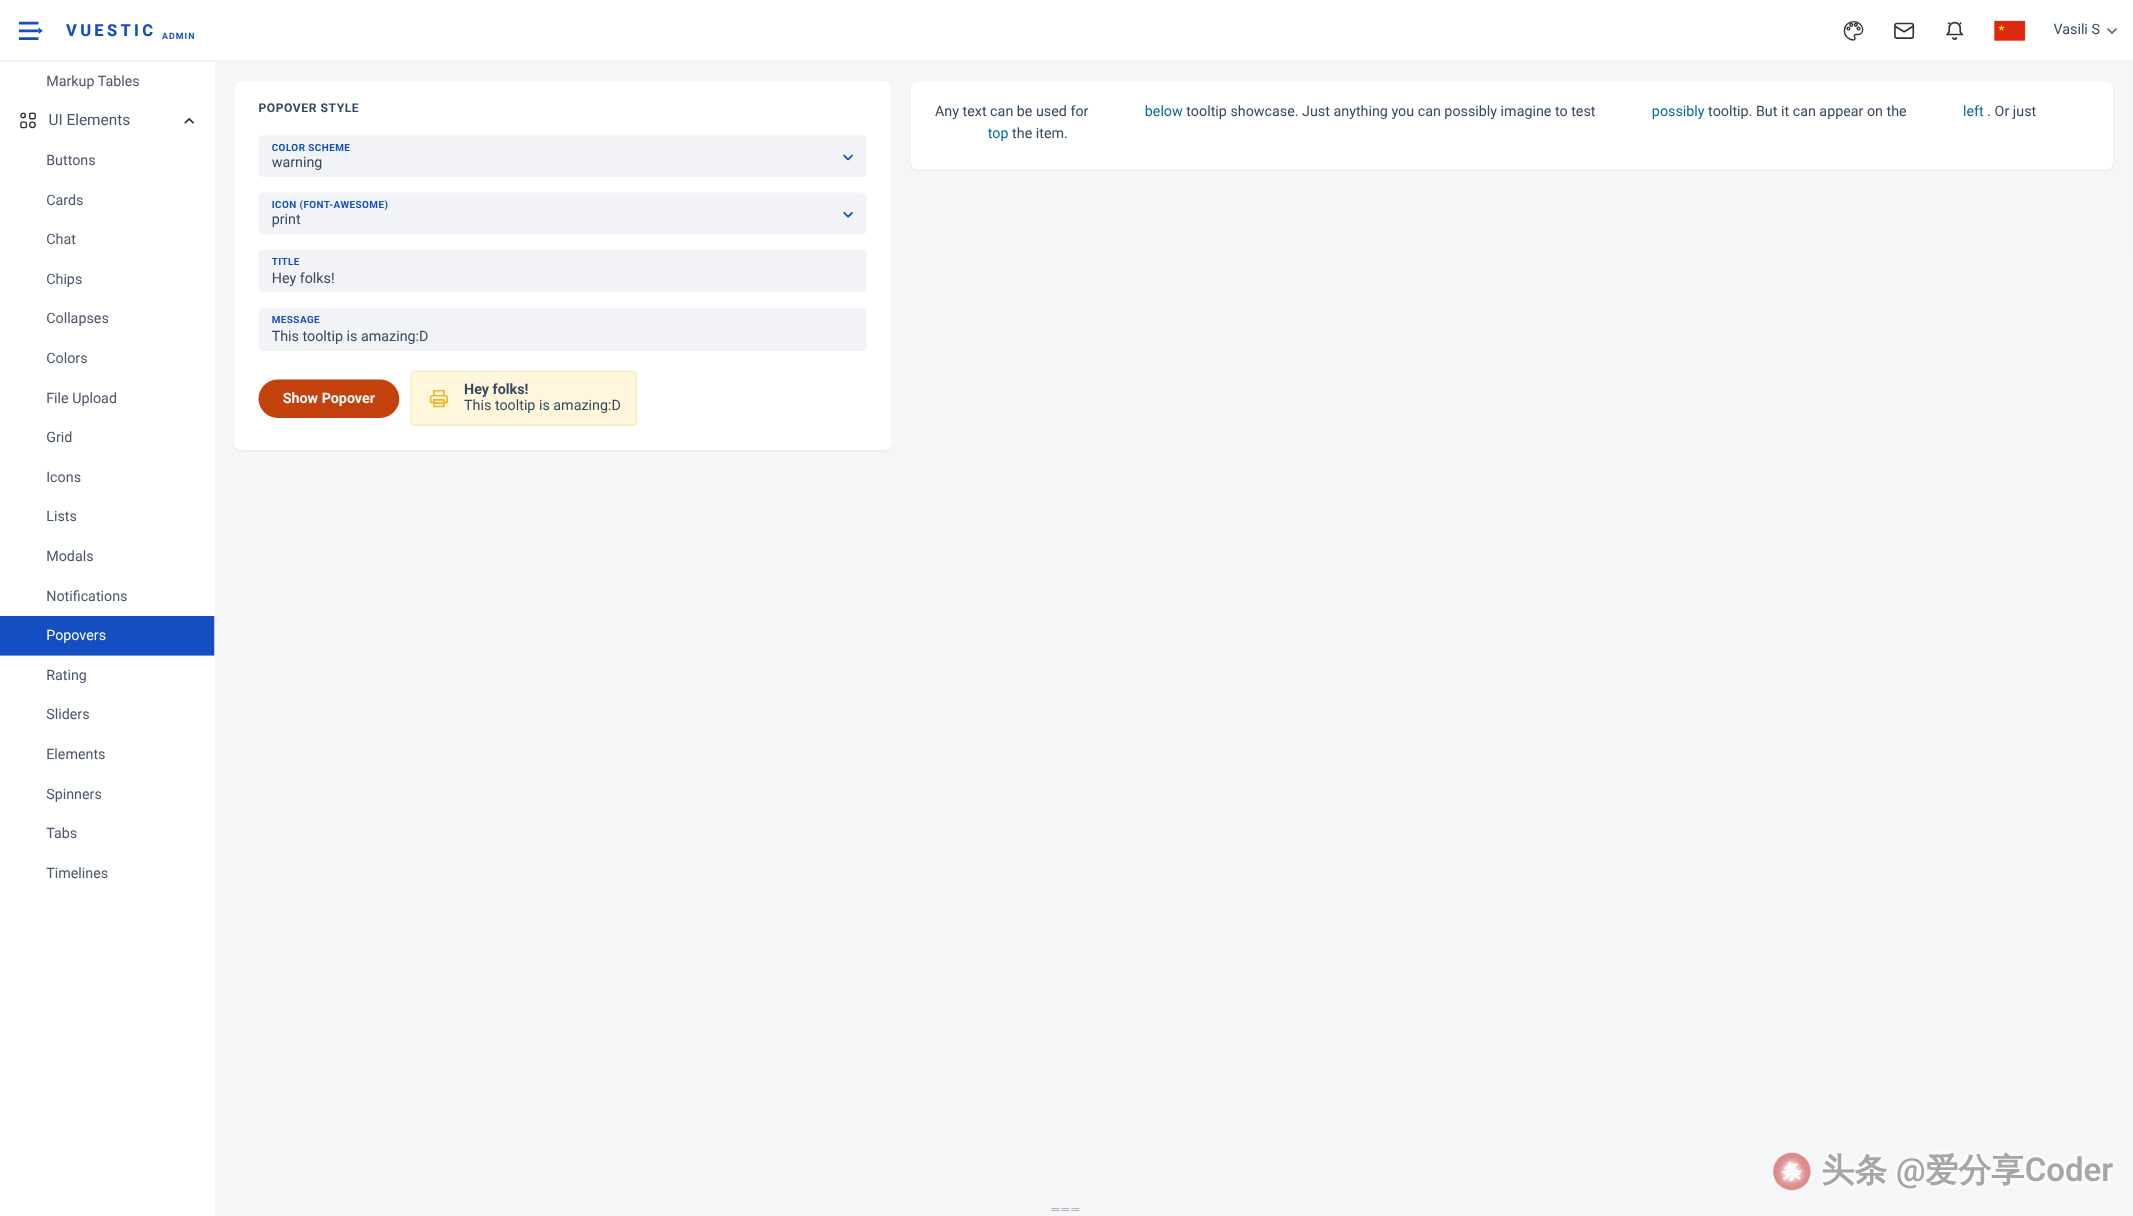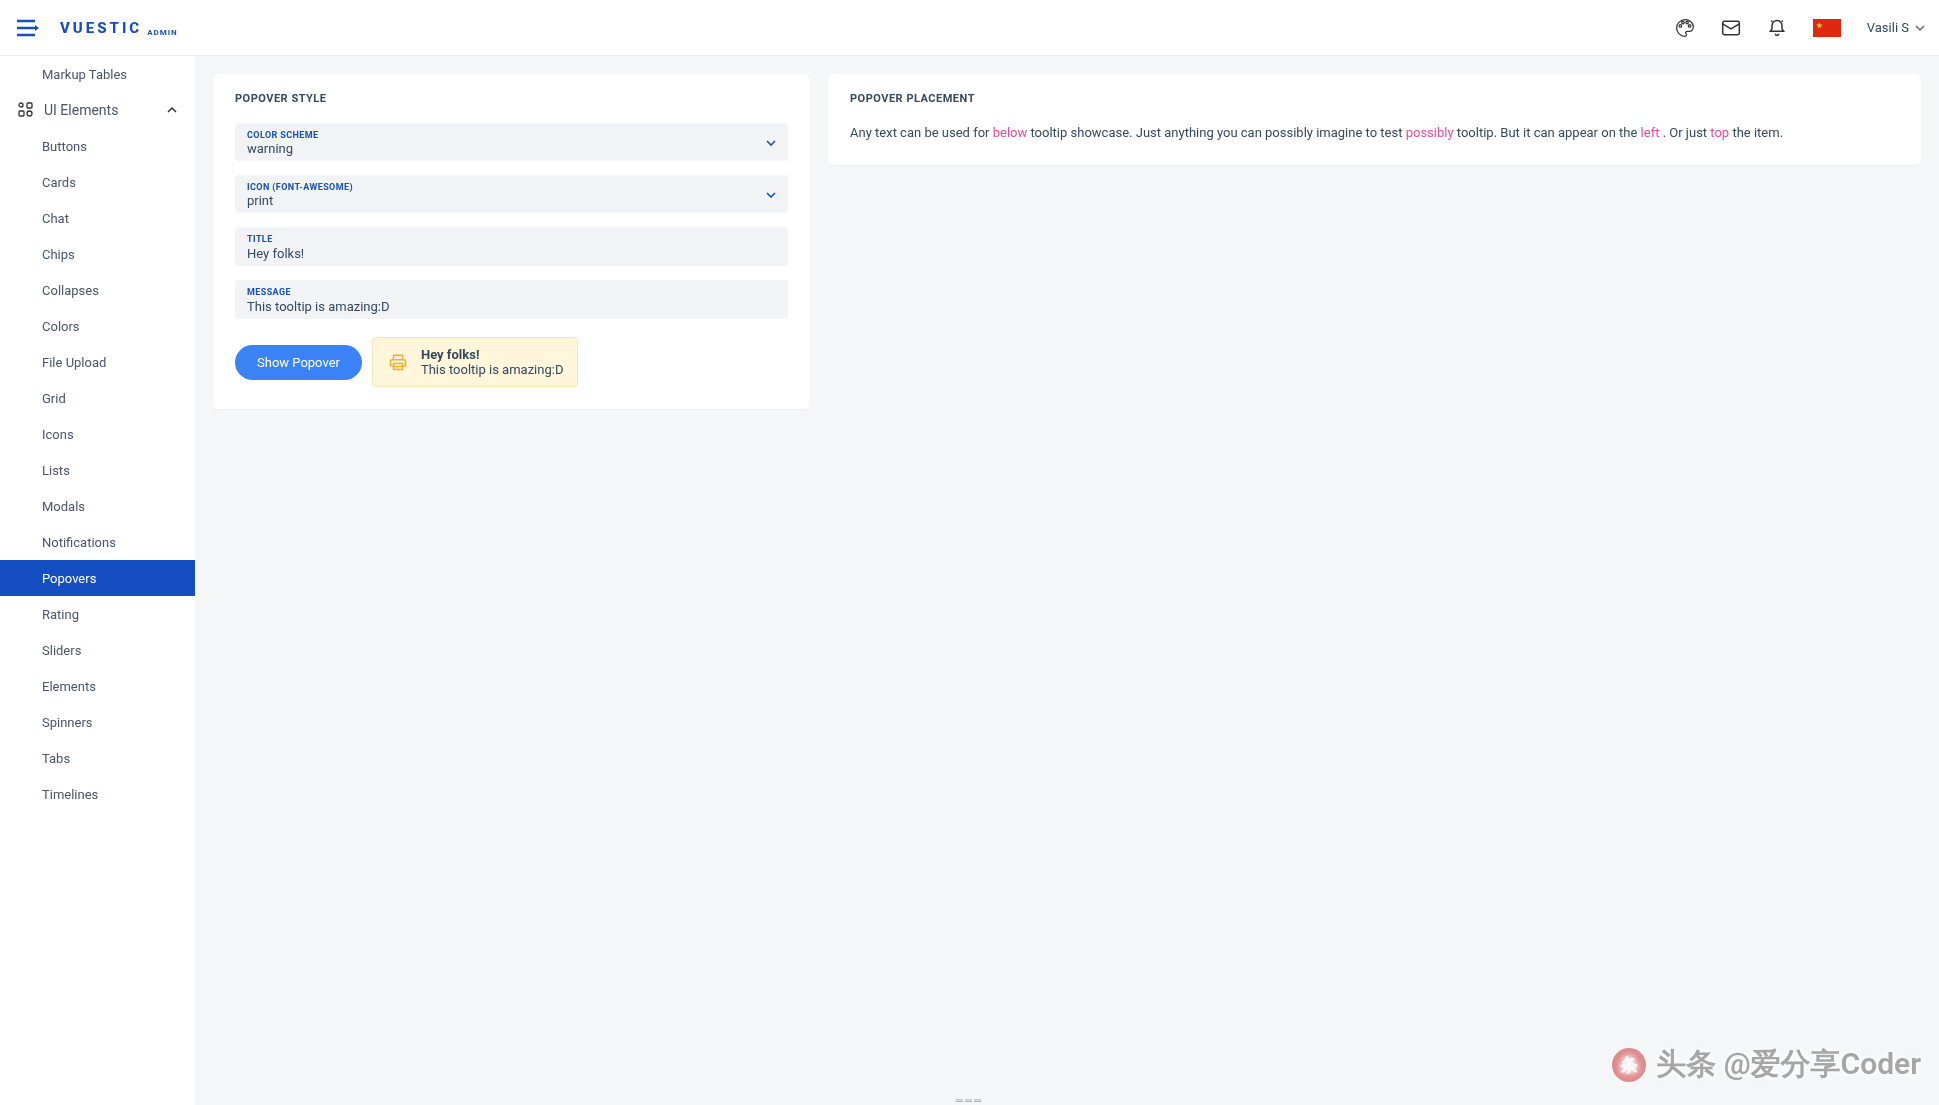--- a/index.html
+++ b/index.html
@@ -35,29 +35,29 @@
 
 
 .field { background: #f1f3f6; border-radius: 4px; padding: 7px 12px 5px; margin-bottom: 14px; position: relative; }
 .field-label { font-size: 9px; font-weight: 700; letter-spacing: 0.4px; color: #154ec1; margin-bottom: 1px; display: block; }
 .field-value { font-size: 13px; color: #34495e; border: none; background: transparent; width: 100%; outline: none; }
 .field-select { display: flex; align-items: center; justify-content: space-between; }
 .field-select .chev { color: #154ec1; font-size: 12px; }
 
 
 .demo-row { display: flex; align-items: center; gap: 10px; margin-top: 18px; }
-.btn-primary { background: #3b82f6; color: #fff; border: none; border-radius: 18px; padding: 10px 22px; font-size: 13px; font-weight: 400; cursor: pointer; }
+.btn-primary { background: #c2410c; color: #fff; border: none; border-radius: 18px; padding: 10px 22px; font-size: 13px; font-weight: 700; cursor: pointer; }
 .popover-demo { background: #fff6db; border-radius: 4px; padding: 9px 14px; display: flex; align-items: center; gap: 12px; border: 1px solid #f5e7b5; }
 .popover-demo .picon { width: 22px; height: 22px; color: #f0b429; display: flex; align-items: center; justify-content: center; }
 .popover-demo .ptitle { font-weight: 700; font-size: 13px; color: #34495e; }
 .popover-demo .pmsg { font-size: 13px; color: #34495e; }
 
 
 .placement-text { font-size: 13px; color: #34495e; line-height: 1.55; }
-.placement-text a { color: #ec4899; text-decoration: none; cursor: pointer; }
+.placement-text a { color: #0369a1; text-decoration: none; cursor: pointer; margin-left: 48px; }
 
 
 .grabber { position: fixed; bottom: 2px; left: 50%; transform: translateX(-50%); width: 28px; height: 6px; display: flex; align-items: center; justify-content: center; color: #9aa0a6; font-size: 10px; letter-spacing: 2px; }
 
 
 .watermark { position: fixed; right: 18px; bottom: 20px; font-size: 30px; font-weight: 600; color: rgba(80,80,80,0.5); text-shadow: 0 0 6px #fff, 0 0 6px #fff; pointer-events: none; display: flex; align-items: center; gap: 10px; }
 .watermark .wicon { width: 34px; height: 34px; border-radius: 50%; background: rgba(200,50,50,0.55); display: flex; align-items: center; justify-content: center; color: #fff; font-size: 18px; }
 
 svg { display: block; }
 </style>
@@ -235,21 +235,20 @@
         </div>
         <div>
           <div class="ptitle">Hey folks!</div>
           <div class="pmsg">This tooltip is amazing:D</div>
         </div>
       </div>
     </div>
   </div>
 
   <div class="card card-right">
-    <div class="card-title">POPOVER PLACEMENT</div>
     <div class="placement-text">
       <span>Any text can be used for </span><a>below</a><span> tooltip showcase. Just anything you can possibly imagine to test </span><a>possibly</a><span> tooltip. But it can appear on the </span><a>left</a><span> . Or just </span><a>top</a><span> the item.</span>
     </div>
   </div>
 
 </div>
 
 <div class="grabber">═══</div>
 
 <div class="watermark">

